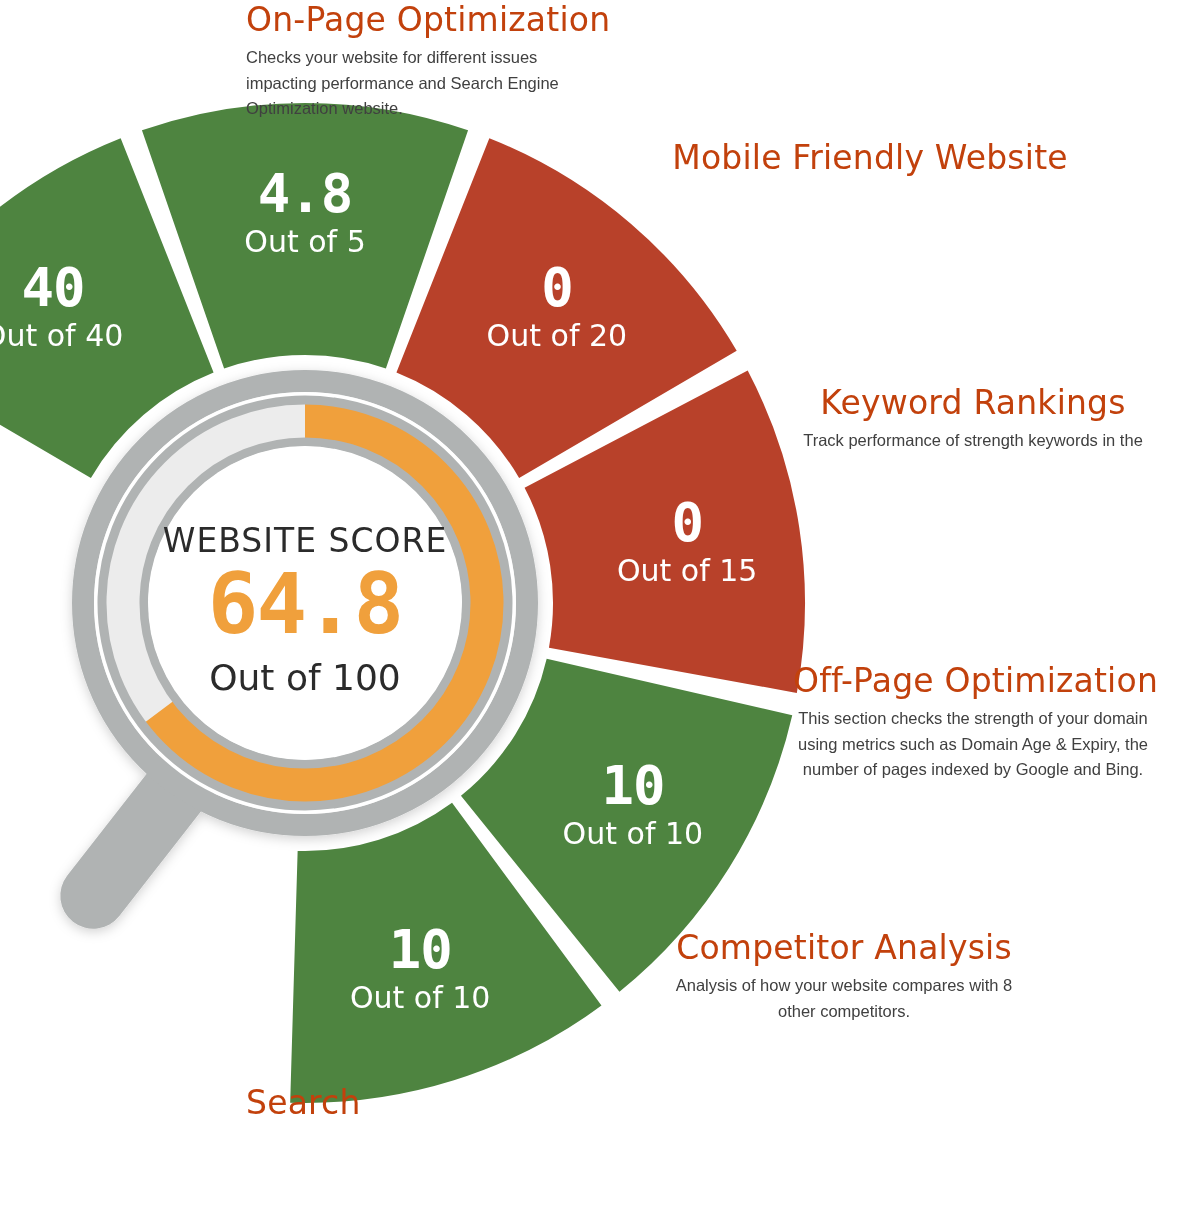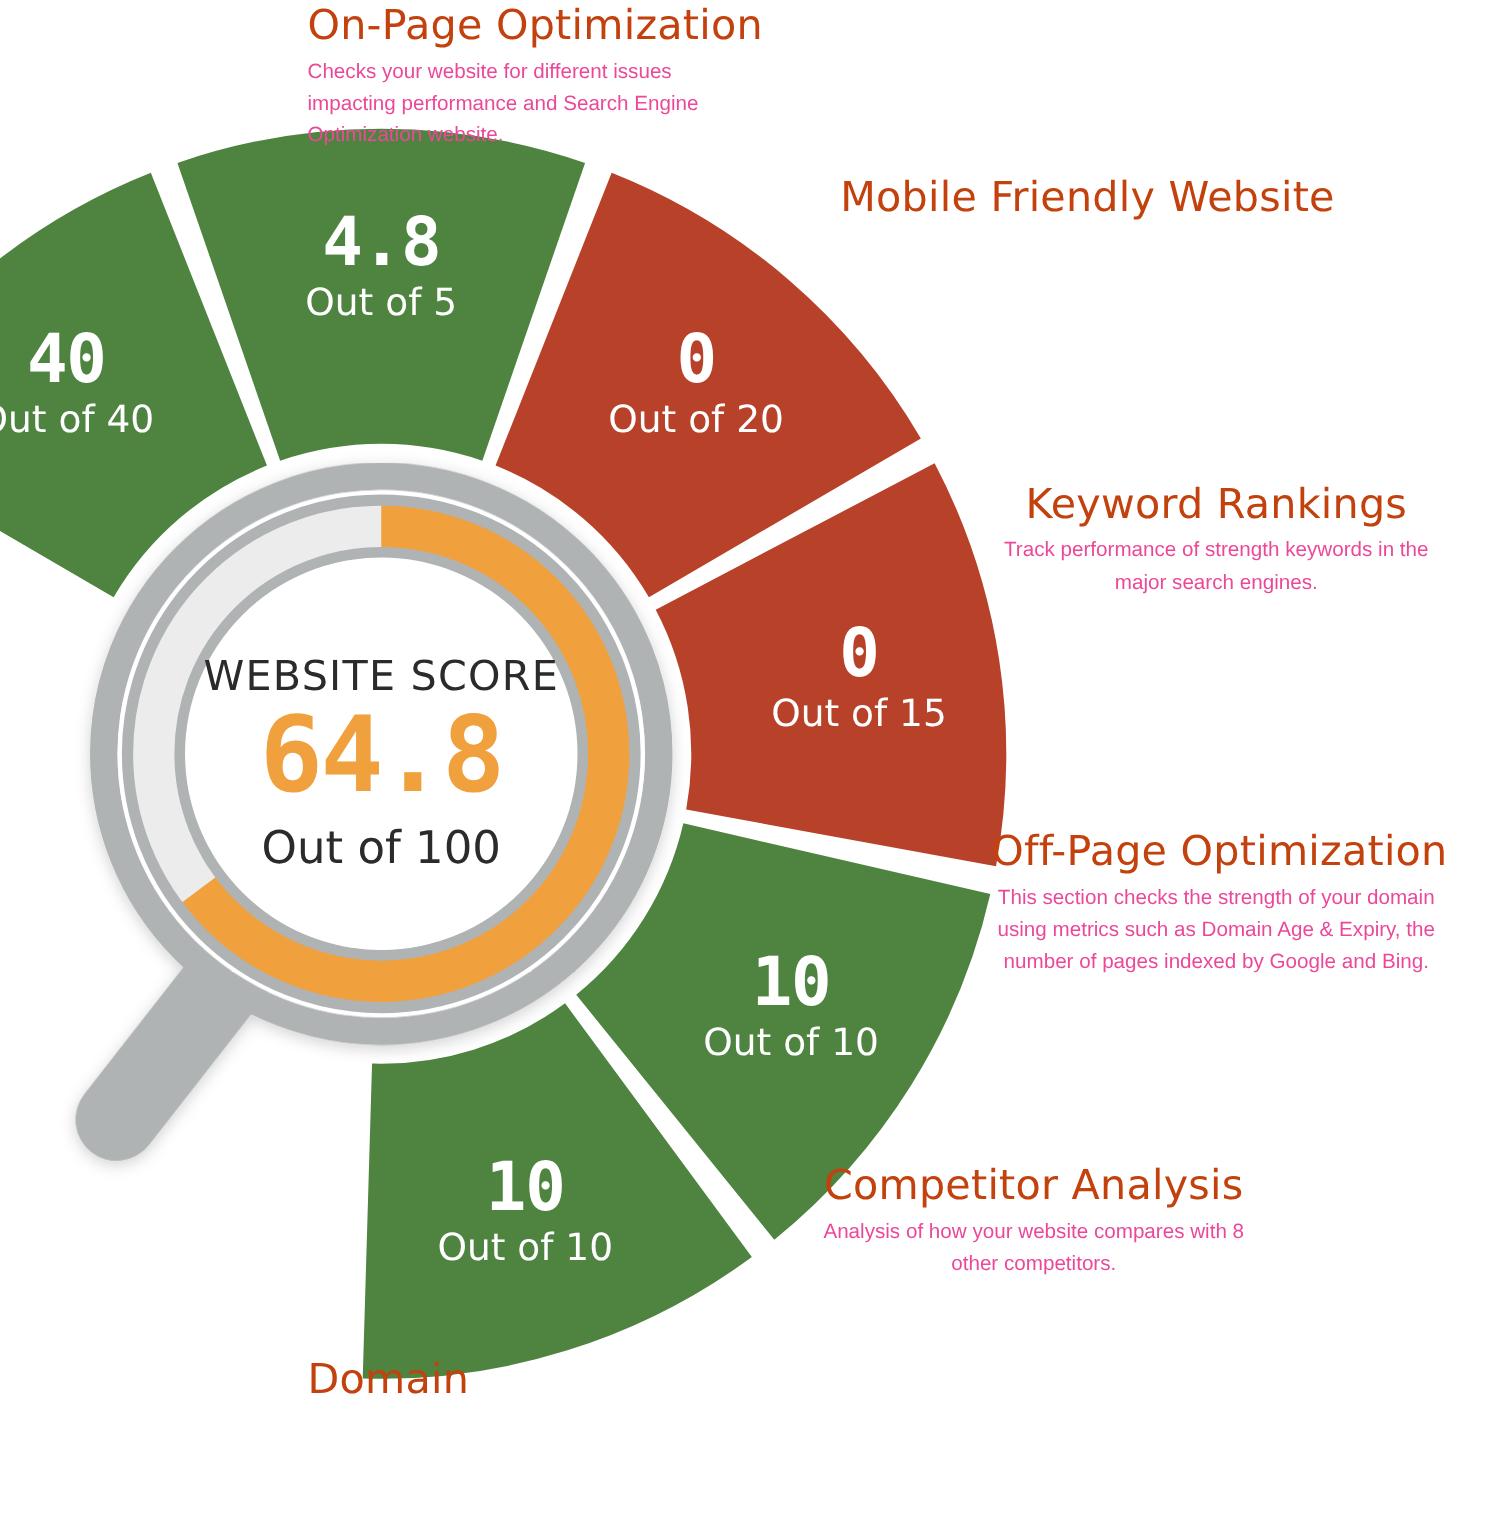--- a/index.html
+++ b/index.html
@@ -22,30 +22,30 @@
     font-size:33px;
     line-height:1.12;
     letter-spacing:.2px;
     color:#c2410c;
     white-space:nowrap;
   }
   .callout .desc{
     font-family:"Liberation Sans", sans-serif;
     font-size:16.5px;
     line-height:1.55;
-    color:#ec4899;
+    color:#404040;
     margin-top:6px;
   }
   .callout.right{text-align:center;}
 
   #c-onpage   {left:246px; top:2px;   width:420px;}
   #c-mobile   {left:660px; top:140px; width:420px;}
   #c-keyword  {left:793px; top:385px; width:360px;}
   #c-offpage  {left:793px; top:663px; width:360px;}
-  #c-competitor{left:647px;top:930px; width:360px;}
+  #c-competitor{left:664px;top:930px; width:360px;}
   #c-social   {left:246px; top:1085px;width:330px;}
 
   
   #wheel{position:absolute;left:0;top:0;width:1200px;height:1217px;}
 
   .seg-num{
     font-family:"DejaVu Sans Mono", monospace;
     font-weight:bold;
     font-size:54px;
     fill:#ffffff;
@@ -167,21 +167,20 @@
   </div>
 
   <div class="callout right" id="c-mobile">
     <div class="title">Mobile Friendly Website</div>
   </div>
 
   <div class="callout right" id="c-keyword">
     <div class="title">Keyword Rankings</div>
     <div class="desc">
       <div>Track performance of strength keywords in the</div>
-      <div>major search engines.</div>
     </div>
   </div>
 
   <div class="callout right" id="c-offpage">
     <div class="title">Off-Page Optimization</div>
     <div class="desc">
       <div>This section checks the strength of your domain</div>
       <div>using metrics such as Domain Age &amp; Expiry, the</div>
       <div>number of pages indexed by Google and Bing.</div>
     </div>
@@ -189,16 +188,16 @@
 
   <div class="callout right" id="c-competitor">
     <div class="title">Competitor Analysis</div>
     <div class="desc">
       <div>Analysis of how your website compares with 8</div>
       <div>other competitors.</div>
     </div>
   </div>
 
   <div class="callout" id="c-social">
-    <div class="title">Domain</div>
+    <div class="title">Search</div>
   </div>
 
 </div>
 
 </body></html>

